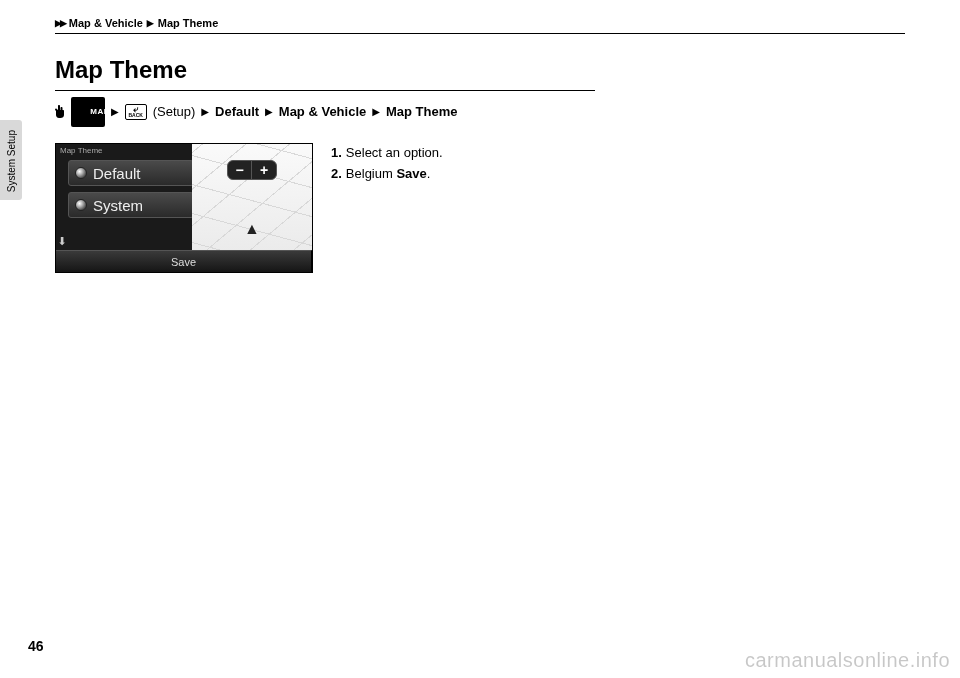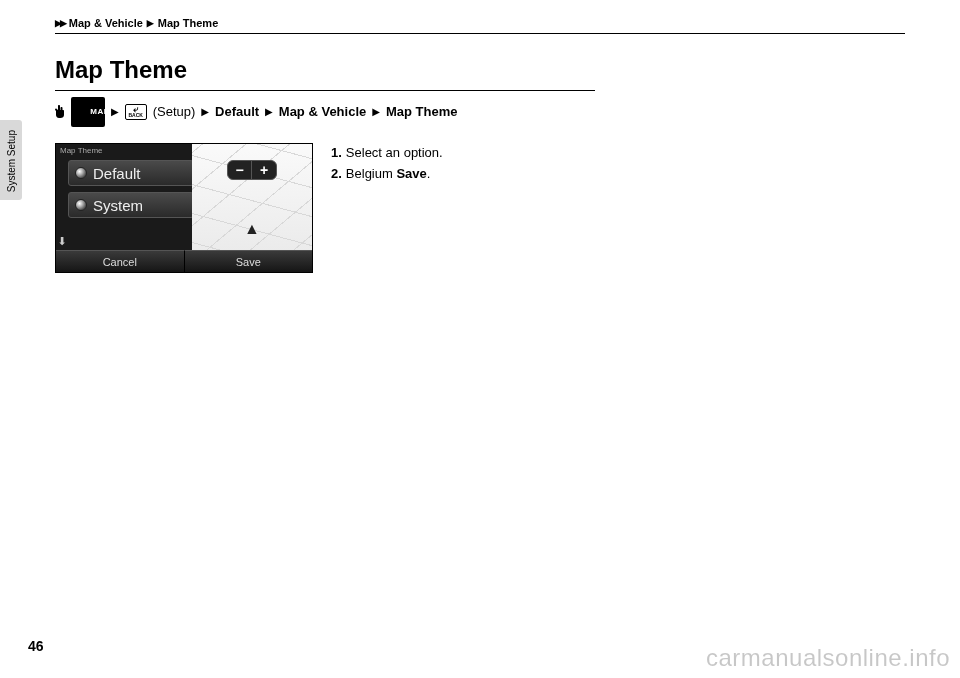--- a/index.html
+++ b/index.html
@@ -155,21 +155,21 @@
     color:#000;
   }
   .page-num {
     position:absolute;
     left:28px; bottom:24px;
     font-size:14px; font-weight:bold;
   }
   .watermark {
     position:absolute;
     right:10px; bottom:6px;
-    font-size:24px;
+    font-size:20px;
     color: rgba(0,0,0,0.22);
     font-family: Arial, sans-serif;
     letter-spacing:0.5px;
   }
 </style>
 </head>
 <body>
 
 <div class="side-tab"></div>
 <div class="side-label">System Setup</div>
@@ -227,21 +227,20 @@
         </div>
       </div>
       <div class="map-bg">
         <div class="zoom">
           <span>−</span>
           <span>+</span>
         </div>
         <div class="cursor">▲</div>
       </div>
       <div class="shot-btns">
-        <div class="shot-btn">Cancel</div>
         <div class="shot-btn">Save</div>
       </div>
     </div>
 
     <ol class="steps">
       <li>
         <span class="num">1.</span>
         <span>Select an option.</span>
       </li>
       <li>

